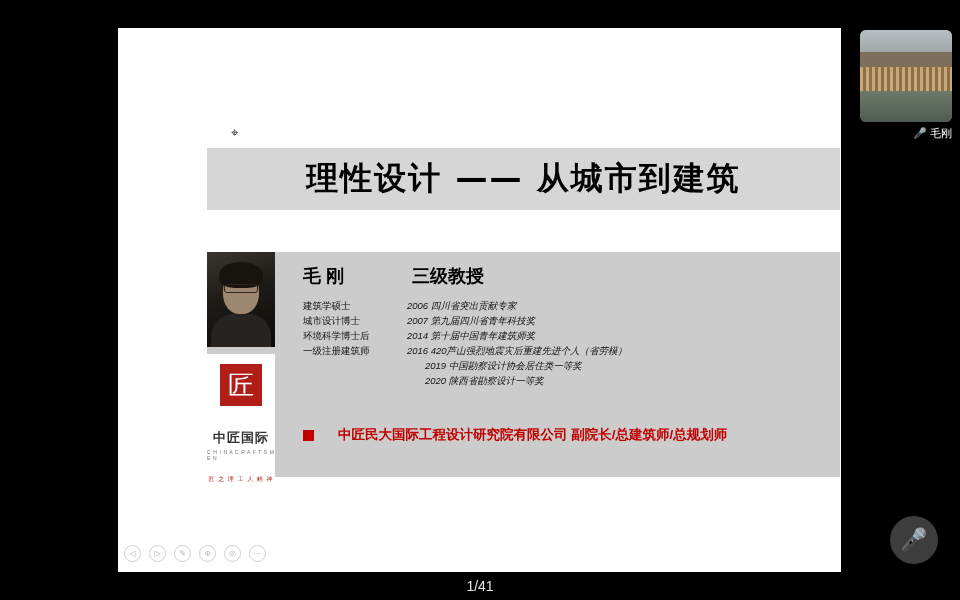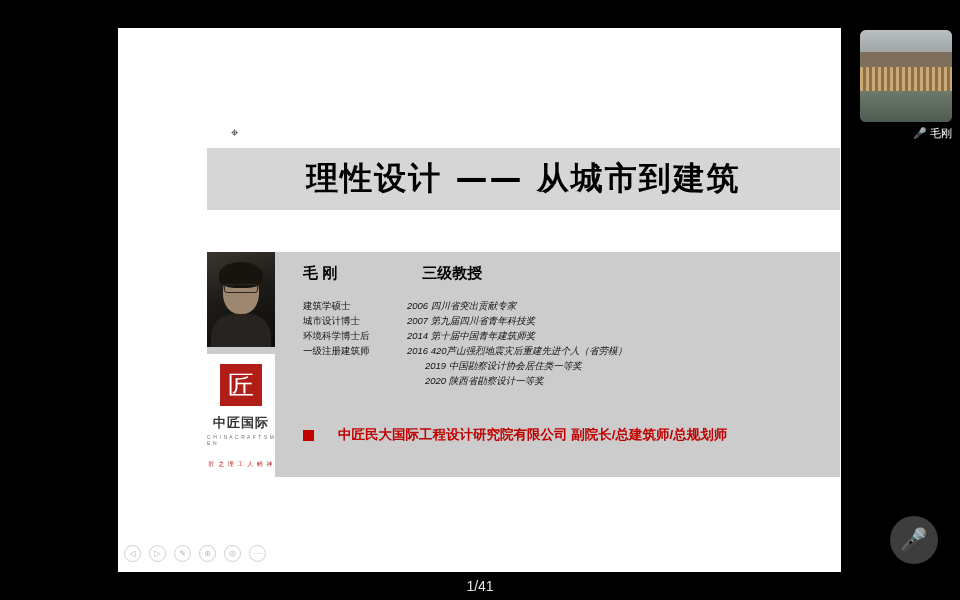--- a/index.html
+++ b/index.html
@@ -107,21 +107,21 @@
   .logo-mark {
     width: 42px; height: 42px;
     background: #b11e17;
     color: #fff;
     font-size: 26px;
     line-height: 42px;
     text-align: center;
     font-family: "DejaVu Sans", sans-serif;
   }
   .logo-cn {
-    margin-top: 8px;
+    margin-top: 23px;
     font-size: 13px;
     font-weight: 700;
     color: #333;
     letter-spacing: 1px;
   }
   .logo-en {
     margin-top: 2px;
     font-size: 5px;
     color: #777;
     letter-spacing: 0.6px;
@@ -131,22 +131,22 @@
     font-size: 6px;
     color: #b11e17;
     letter-spacing: 1px;
   }
 
   .name-row {
     position: absolute;
     left: 185px; top: 236px;
     width: 420px;
     display: flex;
-    gap: 85px;
-    font-size: 15px;
+    gap: 68px;
+    font-size: 18px;
     font-weight: 700;
     color: #000;
   }
 
   .cred-table {
     position: absolute;
     left: 185px; top: 270px;
     font-size: 9.5px;
     color: #111;
     line-height: 15px;

